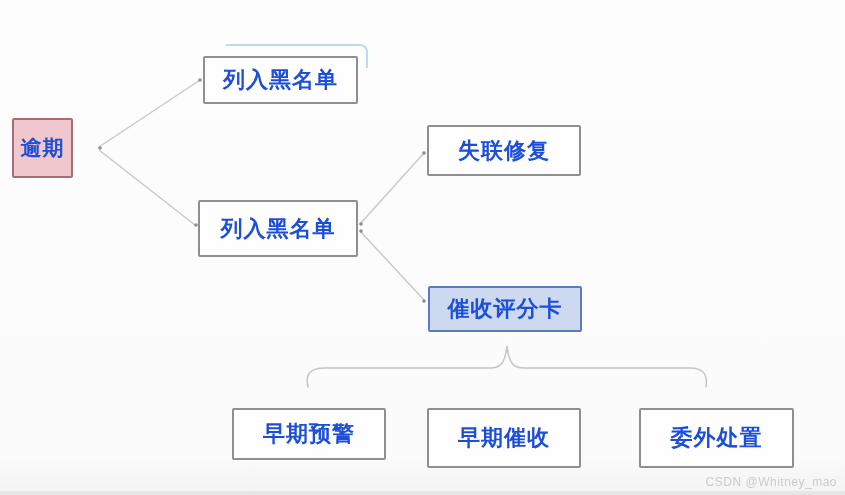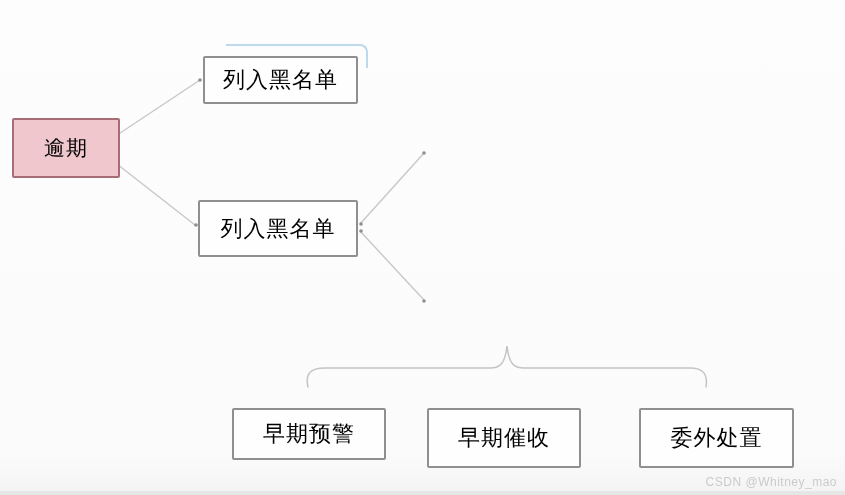--- a/index.html
+++ b/index.html
@@ -33,27 +33,27 @@
     position: absolute;
     z-index: 2;
     display: flex;
     align-items: center;
     justify-content: center;
     background: #fefefe;
     border: 2px solid #8f8f8f;
     border-radius: 2px;
     box-sizing: border-box;
     font-size: 22px;
-    font-weight: 400;
-    color: #000000;
+    font-weight: 700;
+    color: #1d4ed8;
     letter-spacing: 1px;
     cursor: default;
   }
   .node-overdue {
-    left: 12px; top: 118px; width: 108px; height: 60px;
+    left: 12px; top: 118px; width: 61px; height: 60px;
     background: #f1c7ce;
     border-color: #a66d76;
     font-size: 21px;
   }
   .node-blacklist { left: 203px; top: 56px; width: 155px; height: 48px; }
   .node-engine    { left: 198px; top: 200px; width: 160px; height: 57px; }
   .node-repair    { left: 427px; top: 125px; width: 154px; height: 51px; }
   .node-scorecard {
     left: 428px; top: 286px; width: 154px; height: 46px;
     background: #cdd9ee;
@@ -114,21 +114,27 @@
   </div>
 
   <div class="node node-blacklist">
     <span>列入黑名单</span>
   </div>
 
   <div class="node node-engine">
     <span>列入黑名单</span>
   </div>
 
+  <div class="node node-repair">
+    <span>失联修复</span>
+  </div>
 
+  <div class="node node-scorecard">
+    <span>催收评分卡</span>
+  </div>
 
   <div class="node node-early-warning">
     <span>早期预警</span>
   </div>
 
   <div class="node node-early-collection">
     <span>早期催收</span>
   </div>
 
   <div class="node node-outsourced">

